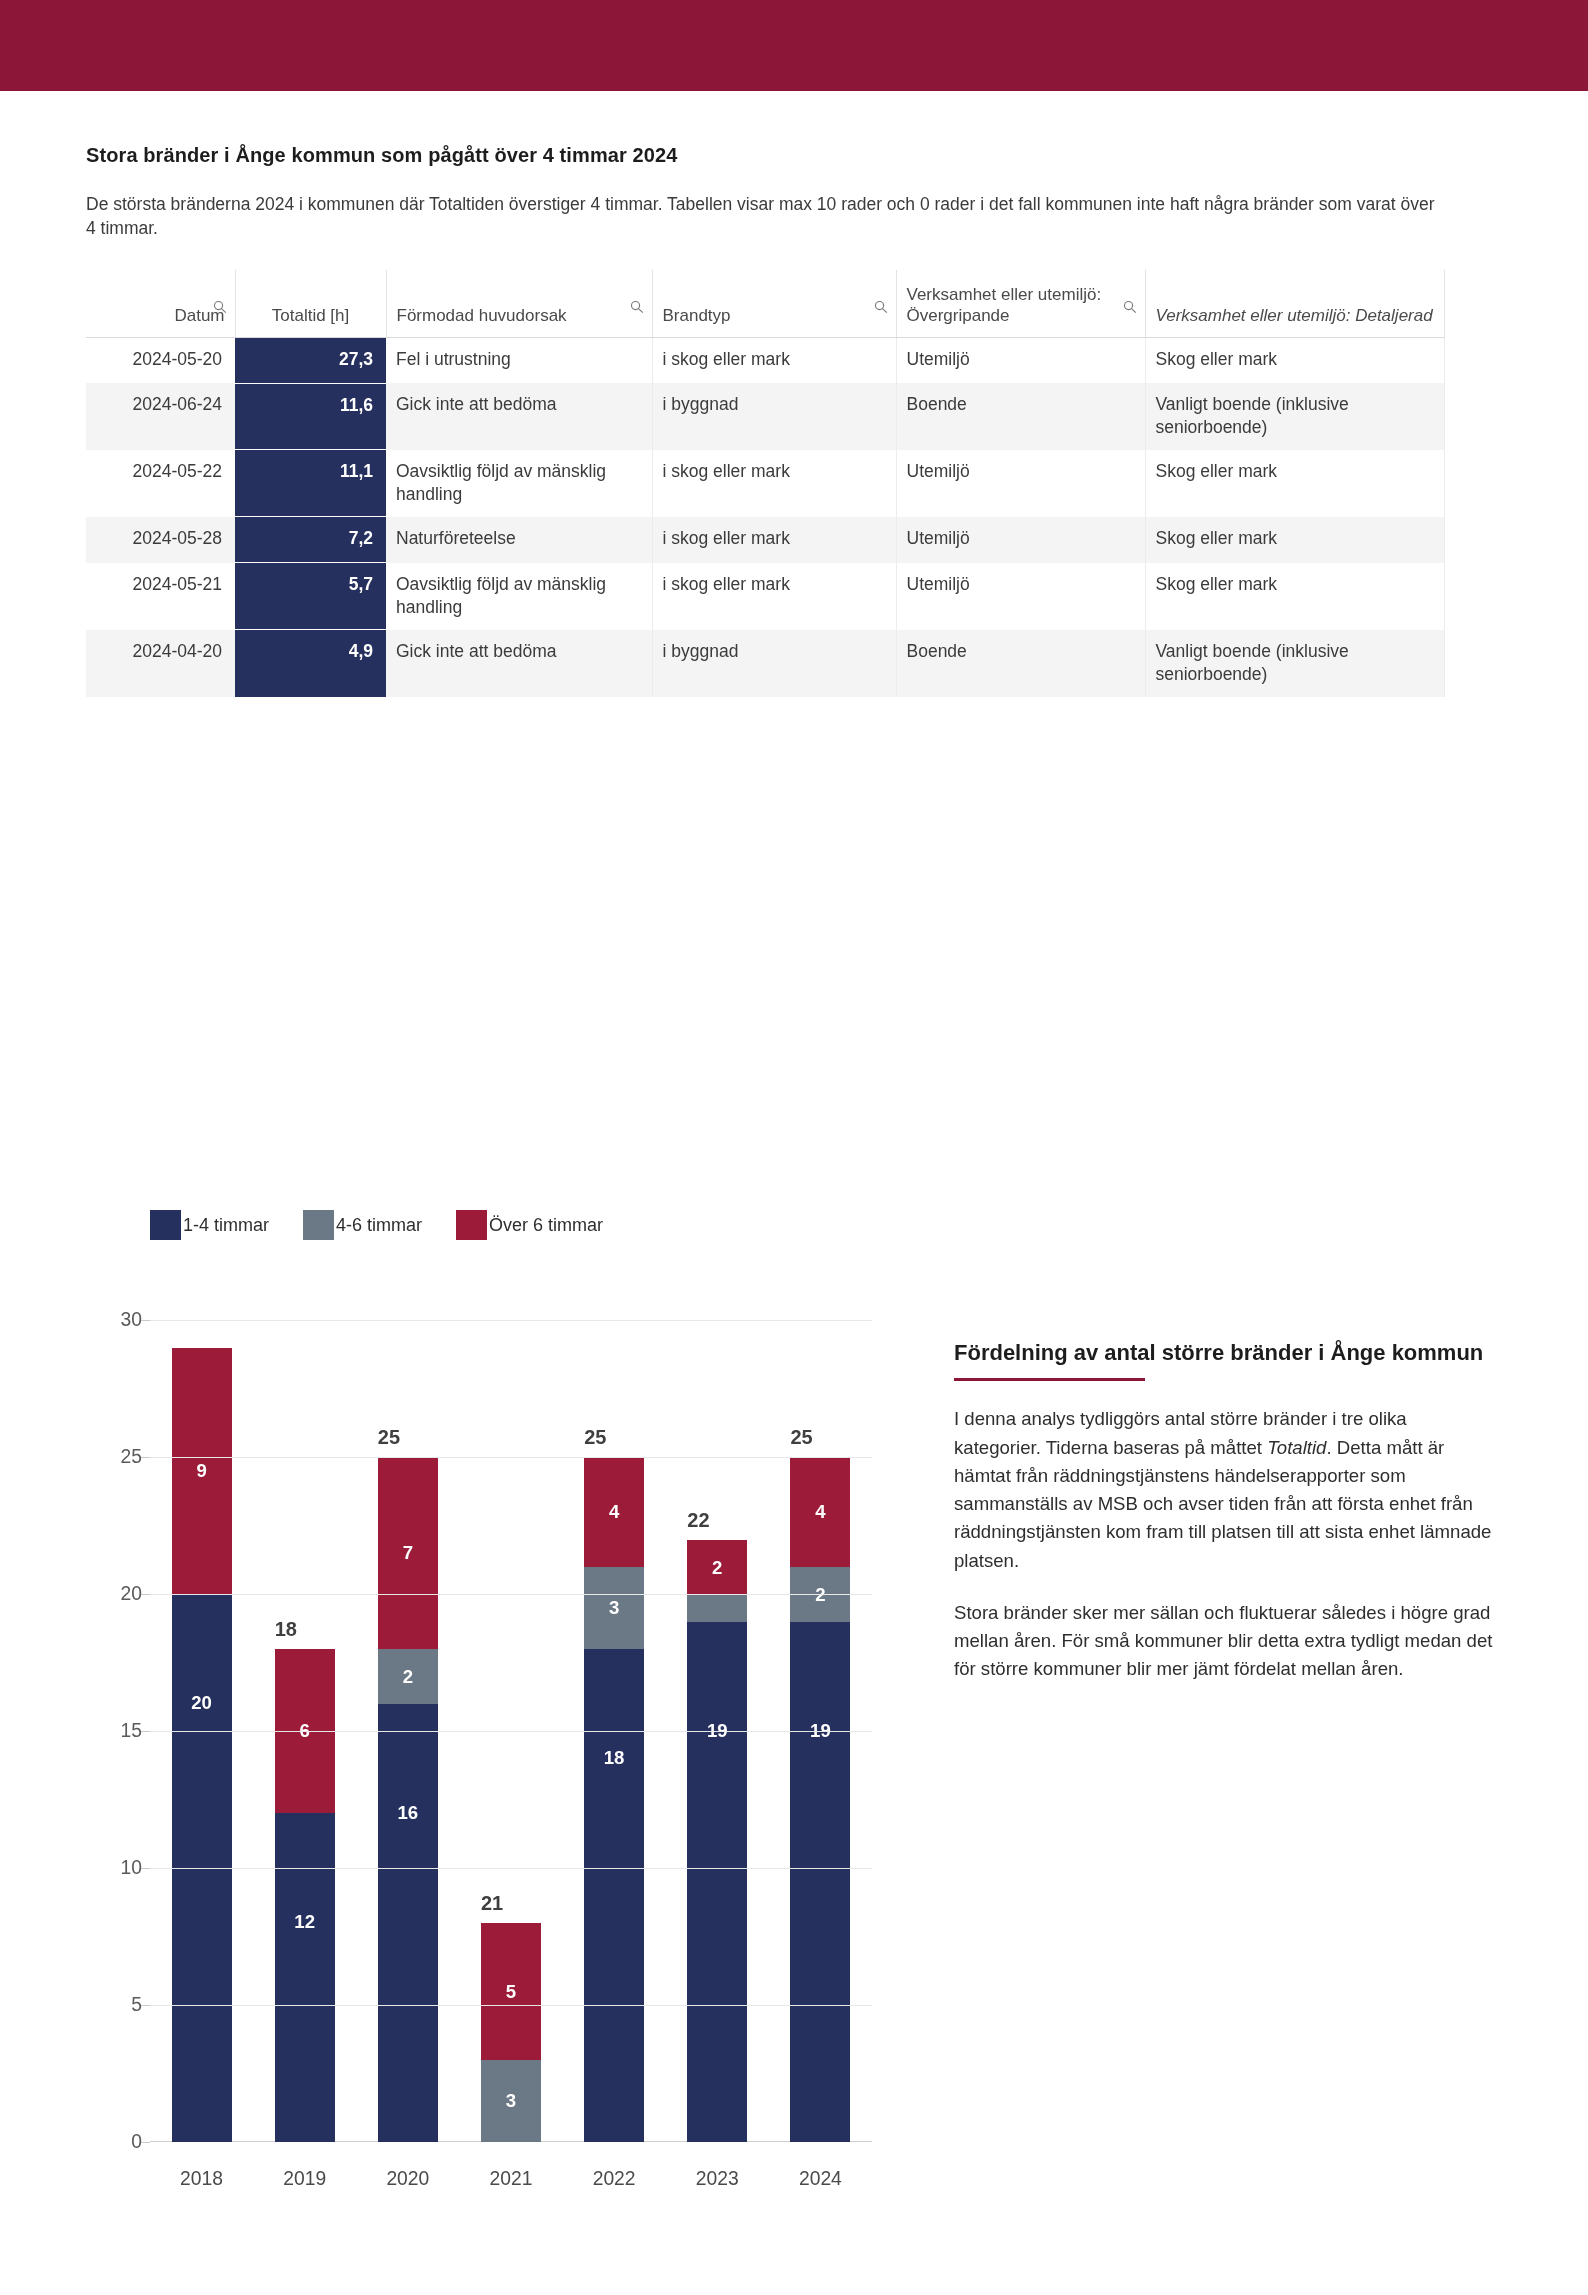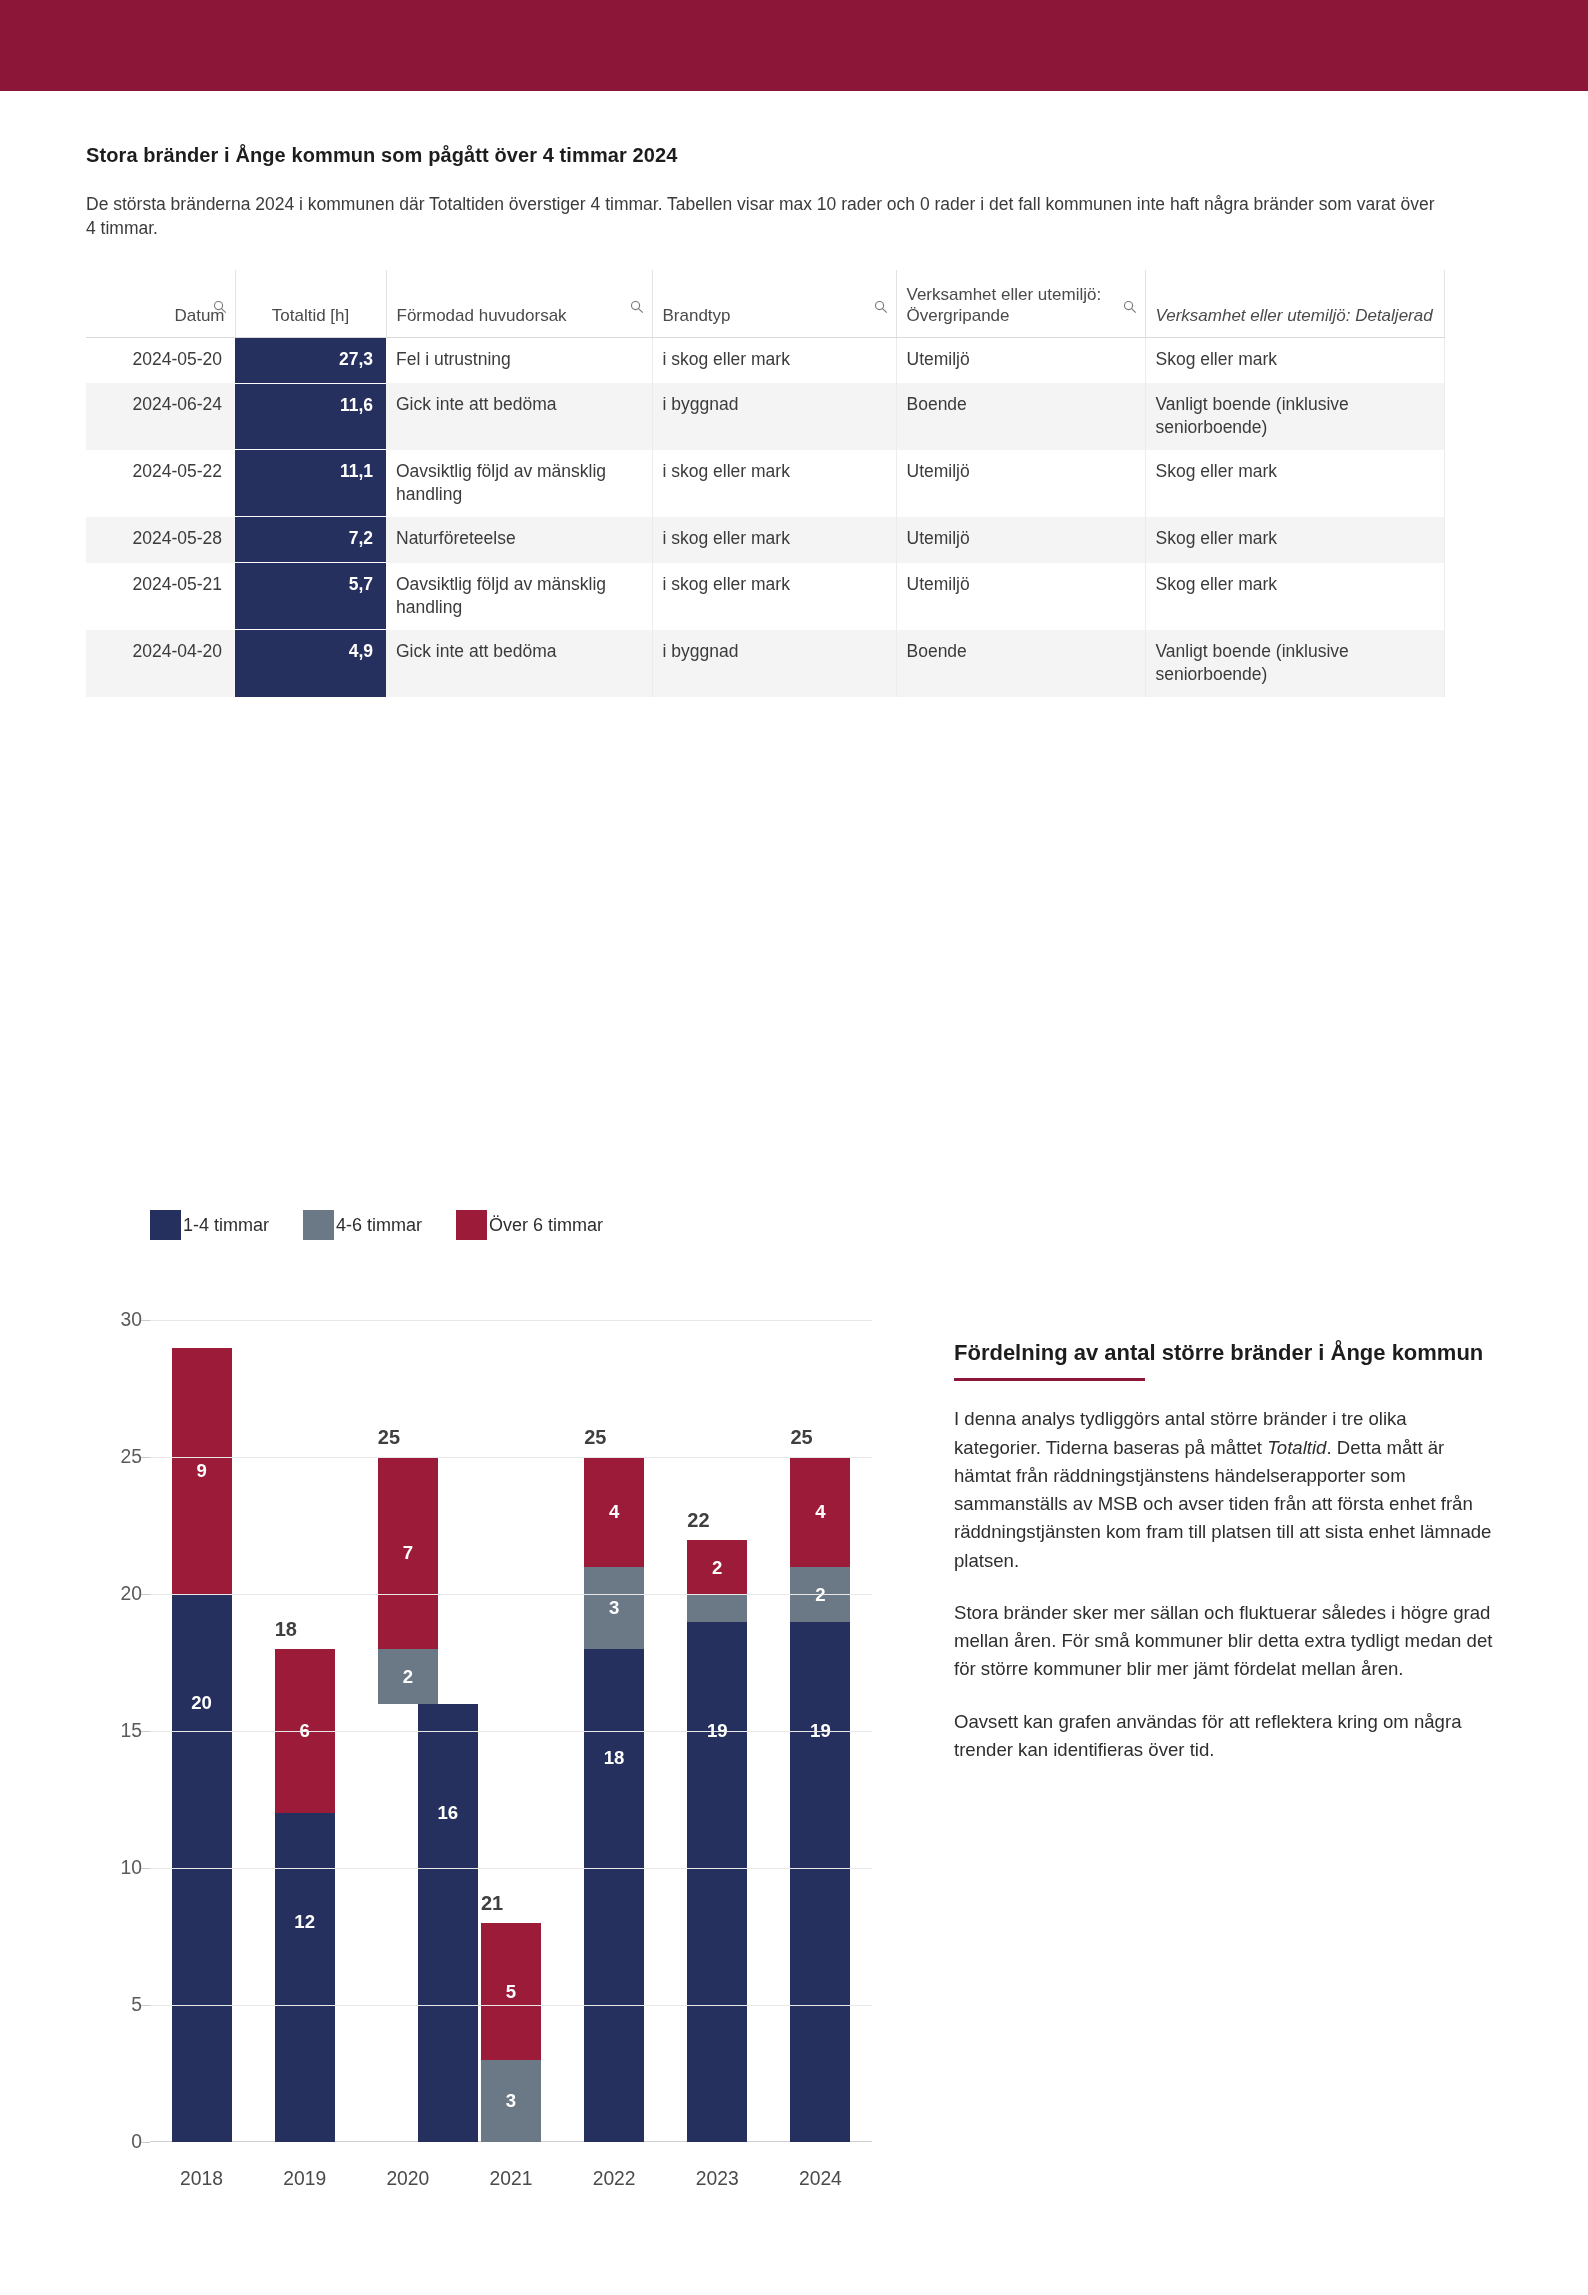--- a/index.html
+++ b/index.html
@@ -435,21 +435,21 @@
             </div>
             <div class="bar-col">
               <div class="bar-stack">
                 <div class="total-label">25</div>
                 <div class="seg seg-red" style="height: 192px;">
                   <span class="seg-label">7</span>
                 </div>
                 <div class="seg seg-gray" style="height: 55px;">
                   <span class="seg-label">2</span>
                 </div>
-                <div class="seg seg-blue" style="height: 438px; margin-left: 40px;">
+                <div class="seg seg-blue" style="height: 438px;">
                   <span class="seg-label">16</span>
                 </div>
               </div>
             </div>
             <div class="bar-col">
               <div class="bar-stack">
                 <div class="total-label">21</div>
                 <div class="seg seg-red" style="height: 137px;">
                   <span class="seg-label">5</span>
                 </div>
@@ -532,17 +532,16 @@
       </div>
   </div>
 
   <div class="side-panel">
     <h2 class="side-title">Fördelning av antal större bränder i Ånge kommun</h2>
     <div class="side-rule"></div>
     <p class="side-p">
       <span>I denna analys tydliggörs antal större bränder i tre olika kategorier. Tiderna baseras på måttet </span><em>Totaltid</em><span>. Detta mått är hämtat från räddningstjänstens händelserapporter som sammanställs av MSB och avser tiden från att första enhet från räddningstjänsten kom fram till platsen till att sista enhet lämnade platsen.</span>
     </p>
     <p class="side-p">Stora bränder sker mer sällan och fluktuerar således i högre grad mellan åren. För små kommuner blir detta extra tydligt medan det för större kommuner blir mer jämt fördelat mellan åren.</p>
-    <p class="side-p">Oavsett kan grafen användas för att reflektera kring om några trender kan identifieras över tid.</p>
   </div>
 
 </div>
 
 
 </body></html>

